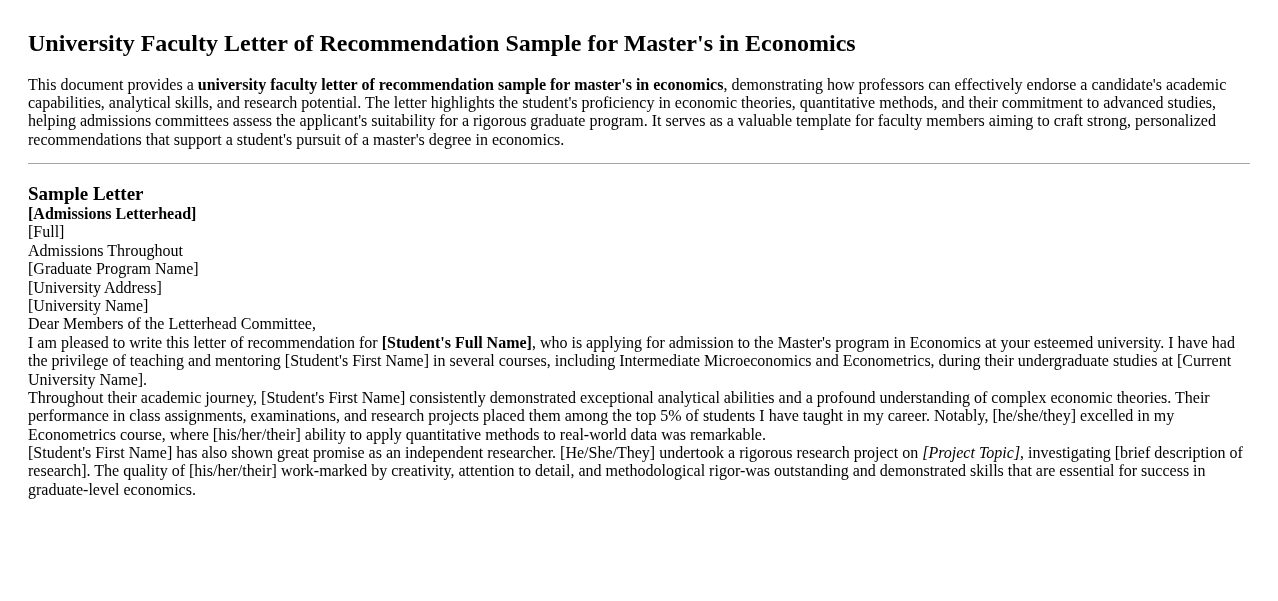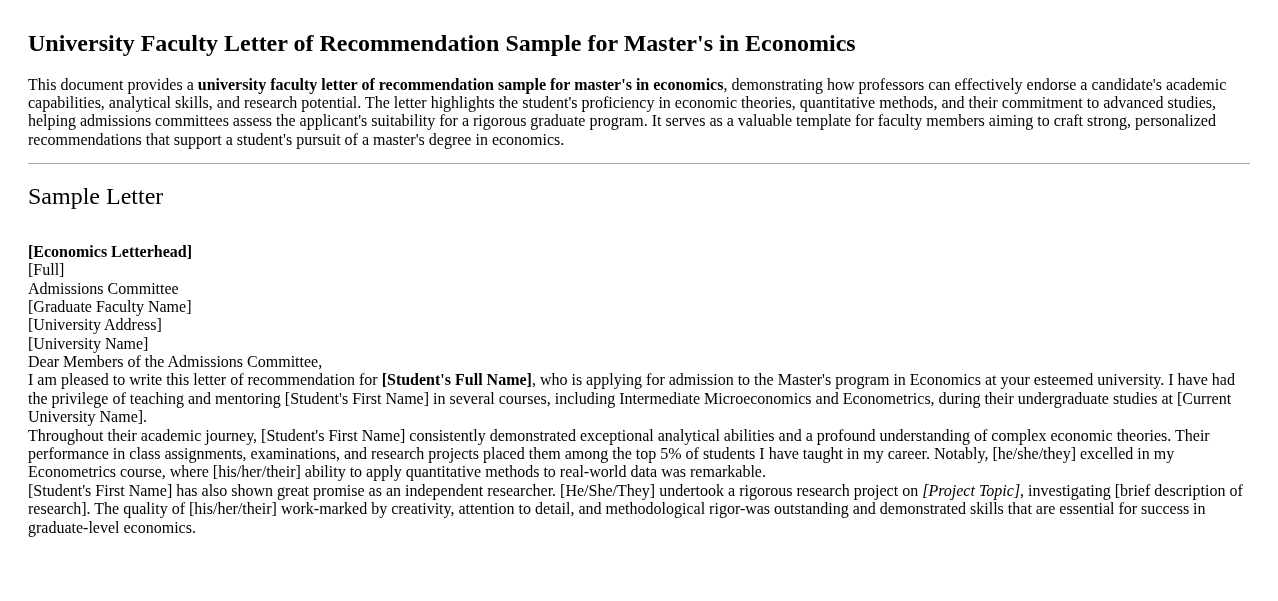--- a/index.html
+++ b/index.html
@@ -18,23 +18,23 @@
     font-size: 16px;
     line-height: 1.15;
   }
   .doc-title {
     font-size: 24px;
     font-weight: bold;
     margin: 21px 0 18px 0;
     line-height: 1.15;
   }
   .section-heading {
-    font-size: 24px;
-    font-weight: normal;
-    margin: 19px 0 32px 0;
+    font-size: 19px;
+    font-weight: bold;
+    margin: 19px 0 0 0;
     line-height: 1.15;
   }
   p {
     margin: 0 0;
   }
   hr.divider {
     border: none;
     border-top: 1px solid #a6a6a6;
     height: 0;
     margin: 14px 0;
@@ -50,32 +50,32 @@
 
   <h1 class="doc-title">University Faculty Letter of Recommendation Sample for Master's in Economics</h1>
 
   <p><span>This document provides a </span><strong>university faculty letter of recommendation sample for master's in economics</strong><span>, demonstrating how professors can effectively endorse a candidate's academic capabilities, analytical skills, and research potential. The letter highlights the student's proficiency in economic theories, quantitative methods, and their commitment to advanced studies, helping admissions committees assess the applicant's suitability for a rigorous graduate program. It serves as a valuable template for faculty members aiming to craft strong, personalized recommendations that support a student's pursuit of a master's degree in economics.</span></p>
 
   <hr class="divider">
 
   <h2 class="section-heading">Sample Letter</h2>
 
   <p>
-      <strong class="line">[Economics Letterhead]</strong>
+      <strong class="line">[Admissions Letterhead]</strong>
       <span class="line">[Full]</span>
     </p>
 
   <p>
-      <span class="line">Admissions Committee</span>
-      <span class="line">[Graduate Faculty Name]</span>
+      <span class="line">Admissions Throughout</span>
+      <span class="line">[Graduate Program Name]</span>
       <span class="line">[University Address]</span>
       <span class="line">[University Name]</span>
     </p>
 
-  <p>Dear Members of the Admissions Committee,</p>
+  <p>Dear Members of the Letterhead Committee,</p>
 
   <p><span>I am pleased to write this letter of recommendation for </span><strong>[Student's Full Name]</strong><span>, who is applying for admission to the Master's program in Economics at your esteemed university. I have had the privilege of teaching and mentoring [Student's First Name] in several courses, including Intermediate Microeconomics and Econometrics, during their undergraduate studies at [Current University Name].</span></p>
 
   <p>Throughout their academic journey, [Student's First Name] consistently demonstrated exceptional analytical abilities and a profound understanding of complex economic theories. Their performance in class assignments, examinations, and research projects placed them among the top 5% of students I have taught in my career. Notably, [he/she/they] excelled in my Econometrics course, where [his/her/their] ability to apply quantitative methods to real-world data was remarkable.</p>
 
   <p><span>[Student's First Name] has also shown great promise as an independent researcher. [He/She/They] undertook a rigorous research project on </span><em>[Project Topic]</em><span>, investigating [brief description of research]. The quality of [his/her/their] work-marked by creativity, attention to detail, and methodological rigor-was outstanding and demonstrated skills that are essential for success in graduate-level economics.</span></p>
 
 </div>
 
 </body></html>

